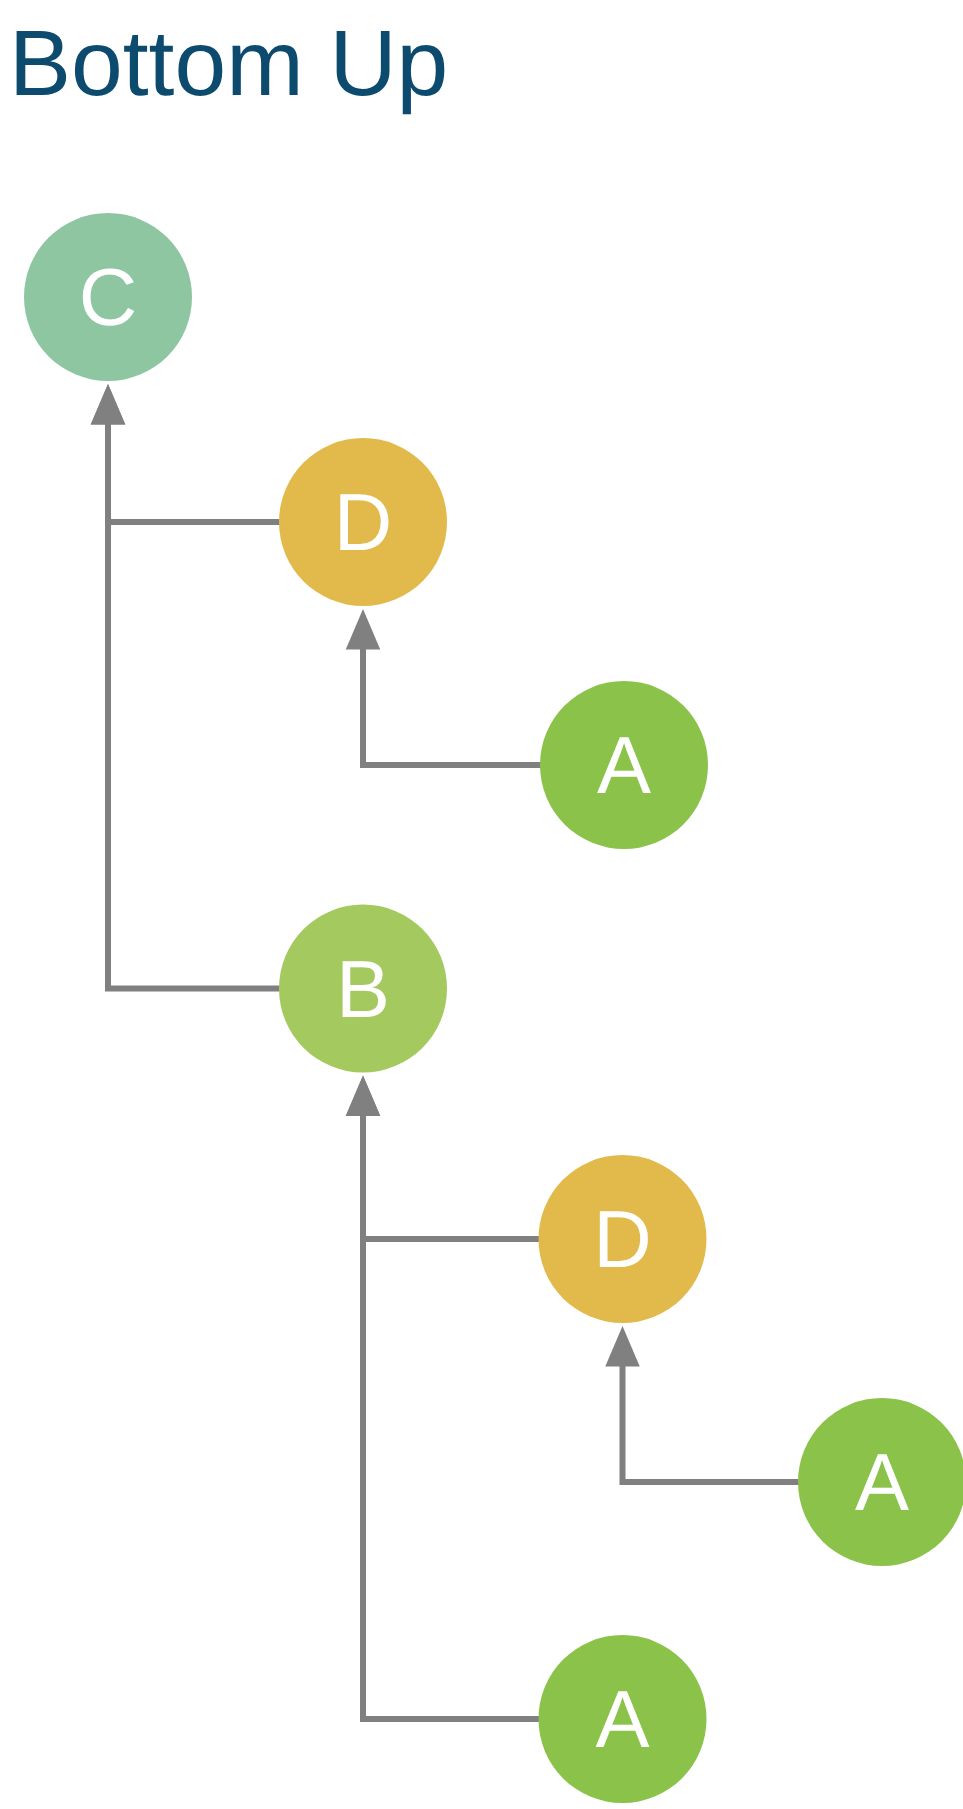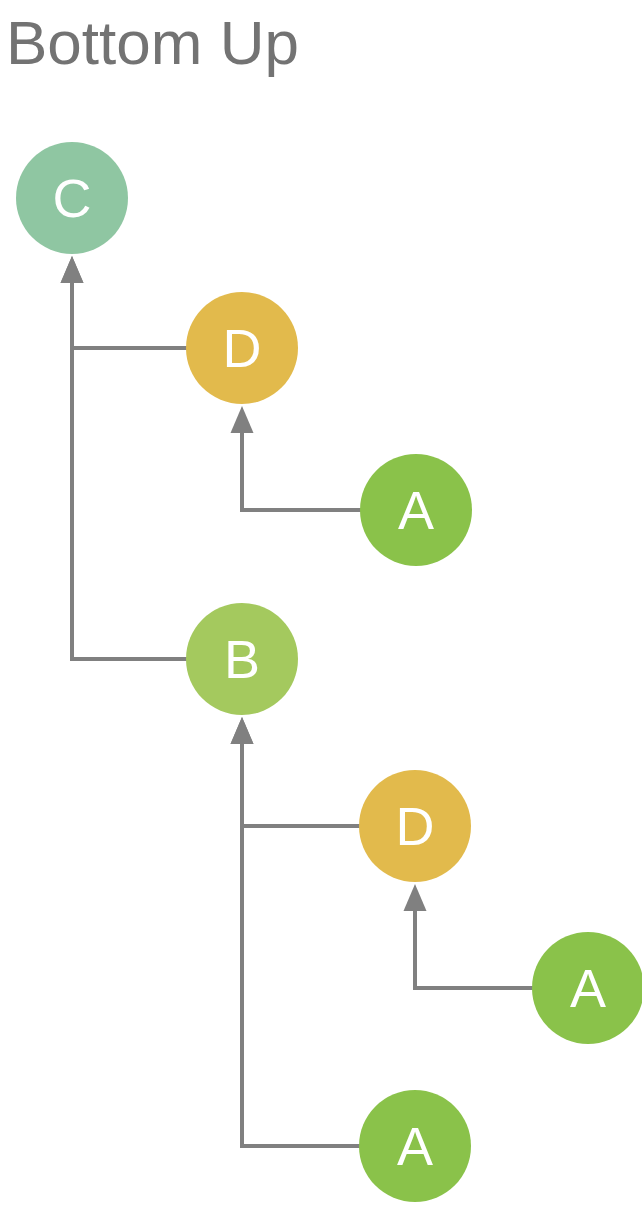--- a/index.html
+++ b/index.html
@@ -43,21 +43,21 @@
   }
   .edge-path {
     fill: none;
     stroke-linejoin: miter;
   }
 </style>
 </head>
 <body style="background: rgb(255, 255, 255);">
 
 <div class="canvas">
-  <h1 class="page-title" style="color: #737373;">Bottom Up</h1>
+  <h1 class="page-title" style="color: #0c4a6e;">Bottom Up</h1>
   <svg class="diagram" id="diagram" width="642" height="1206" viewBox="0 0 642 1206">
       <path class="edge-path" d="M 192 348 H 72 V 281" stroke="#808080" stroke-width="4"></path>
       <polygon points="72,256 60.5,283 83.5,283" fill="#808080"></polygon>
       <path class="edge-path" d="M 192 659 H 72 V 281" stroke="#808080" stroke-width="4"></path>
       <polygon points="72,256 60.5,283 83.5,283" fill="#808080"></polygon>
       <path class="edge-path" d="M 366 510 H 242 V 431" stroke="#808080" stroke-width="4"></path>
       <polygon points="242,406 230.5,433 253.5,433" fill="#808080"></polygon>
       <path class="edge-path" d="M 365 826 H 242 V 742" stroke="#808080" stroke-width="4"></path>
       <polygon points="242,717 230.5,744 253.5,744" fill="#808080"></polygon>
       <path class="edge-path" d="M 365 1146 H 242 V 742" stroke="#808080" stroke-width="4"></path>

